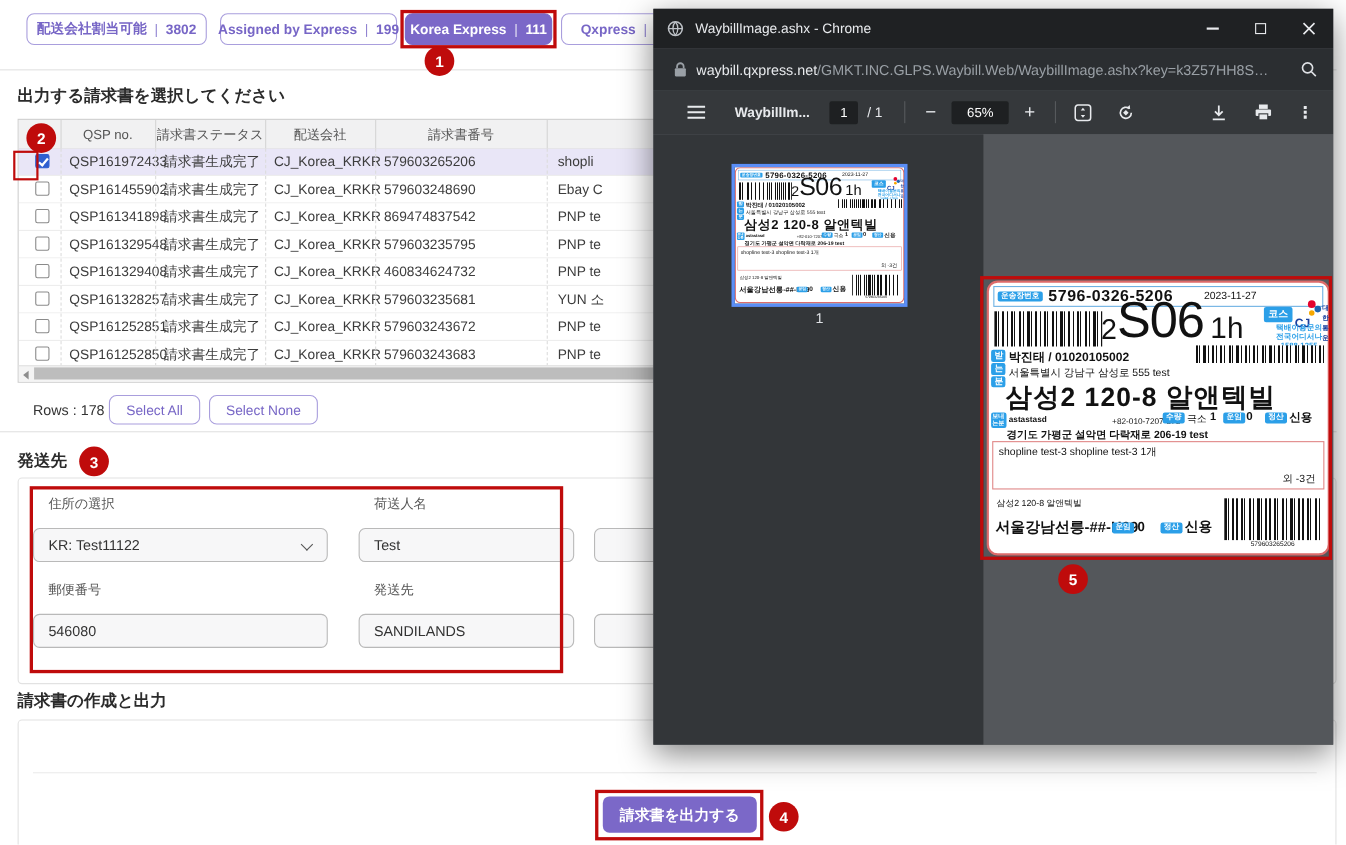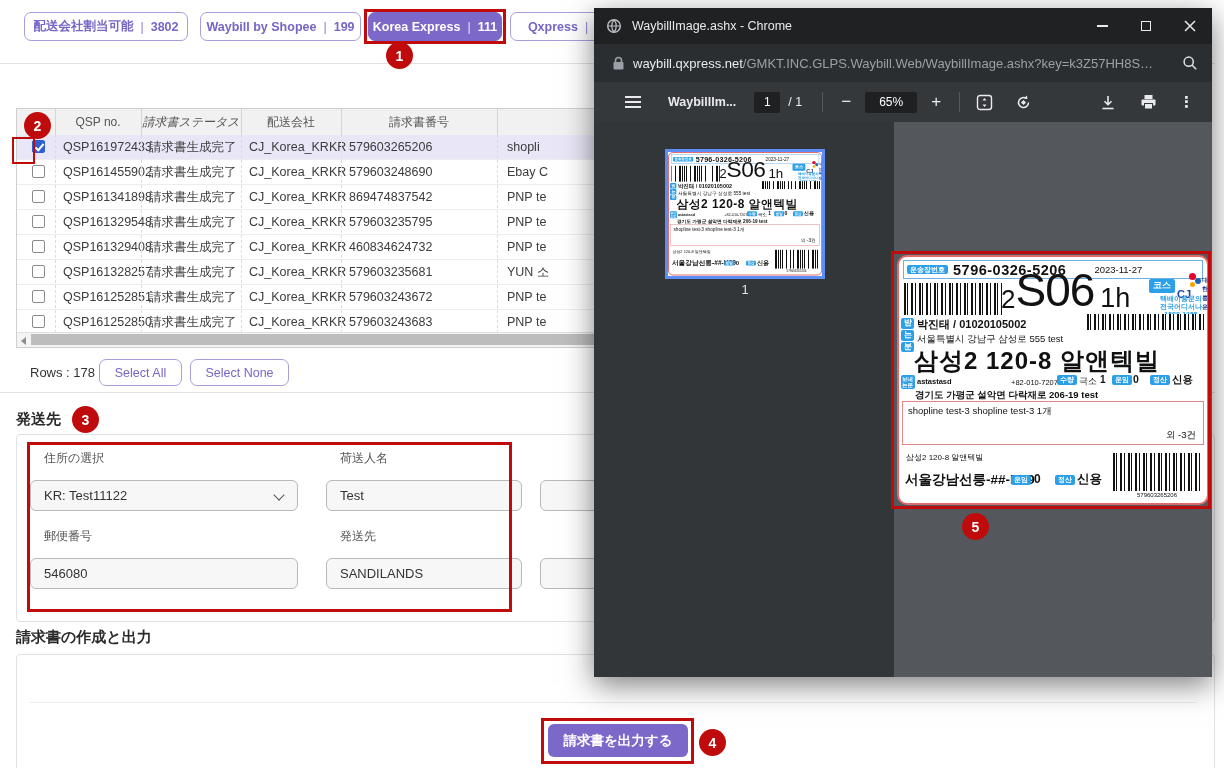--- a/index.html
+++ b/index.html
@@ -93,42 +93,43 @@
 <body>
 
 <div id="screen">
 
   <div class="tab" style="left:24px;width:164px;">
     <span>配送会社割当可能</span>
       <span class="sep">|</span>
       <span>3802</span>
   </div>
   <div class="tab" style="left:200px;width:161px;">
-    <span>Waybill by Shopee</span>
+    <span>Assigned by Express</span>
       <span class="sep">|</span>
       <span>199</span>
   </div>
   <div class="tab active" style="left:368px;width:134px;">
     <span>Korea Express</span>
       <span class="sep">|</span>
       <span>111</span>
   </div>
   <div class="tab" style="left:510px;width:110px;">
     <span>Qxpress</span>
       <span class="sep">|</span>
       <span>3</span>
   </div>
   <div class="hline" style="left:0;top:63px;width:1215px;"></div>
 
+  <div class="h1" style="left:16px;top:78px;">出力する請求書を選択してください</div>
 
   <div id="table">
     <div id="thead">
       <span class="cb" style="top:6px;"></span>
       <span class="hcell" style="left:38px;width:86px;">QSP no.</span>
-      <span class="hcell" style="left:124px;width:100px;font-style:italic;">請求書ステータス</span>
+      <span class="hcell" style="left:124px;width:100px;">請求書ステータス</span>
       <span class="hcell" style="left:224px;width:100px;">配送会社</span>
       <span class="hcell" style="left:324px;width:156px;">請求書番号</span>
       <span class="vsep solid" style="left:38px;"></span>
       <span class="vsep solid" style="left:124px;"></span>
       <span class="vsep solid" style="left:224px;"></span>
       <span class="vsep solid" style="left:324px;"></span>
       <span class="vsep solid" style="left:480px;"></span>
     </div>
     <div id="table-rows">
         <div class="trow sel">

